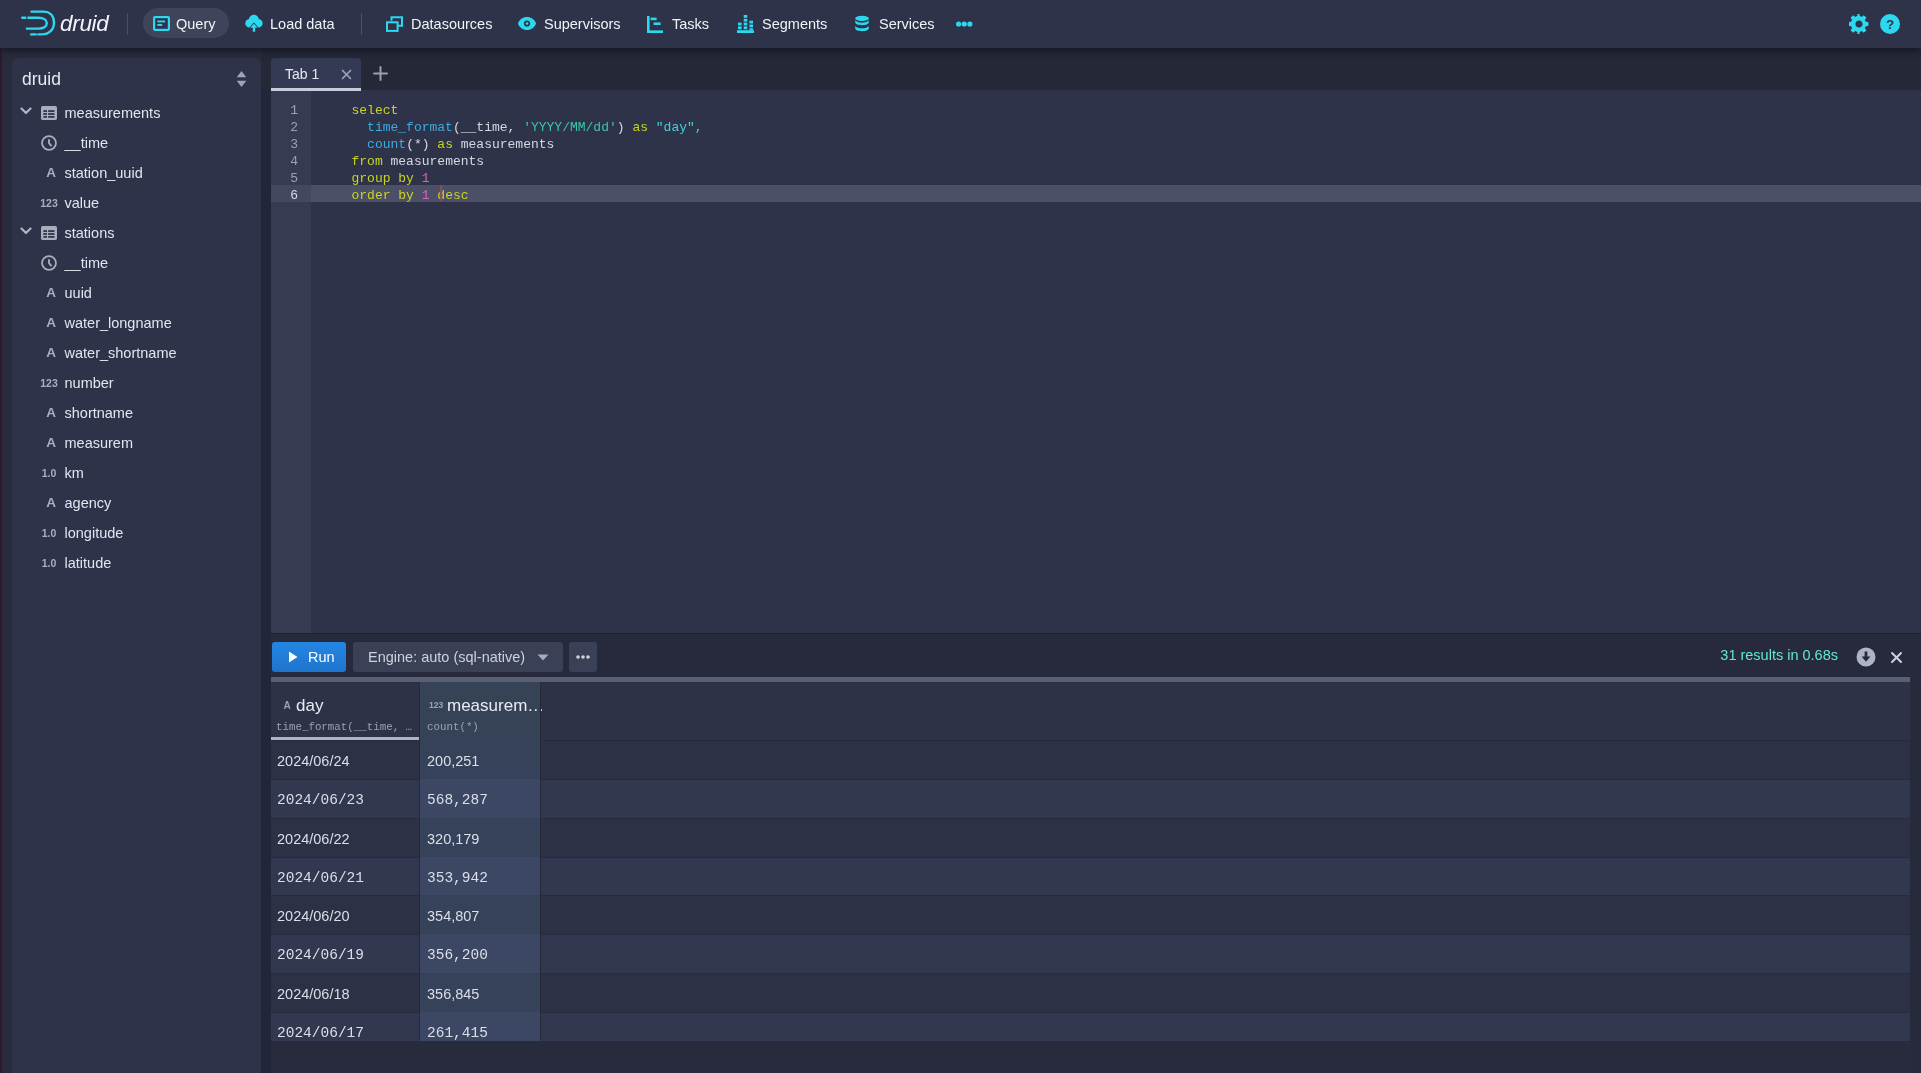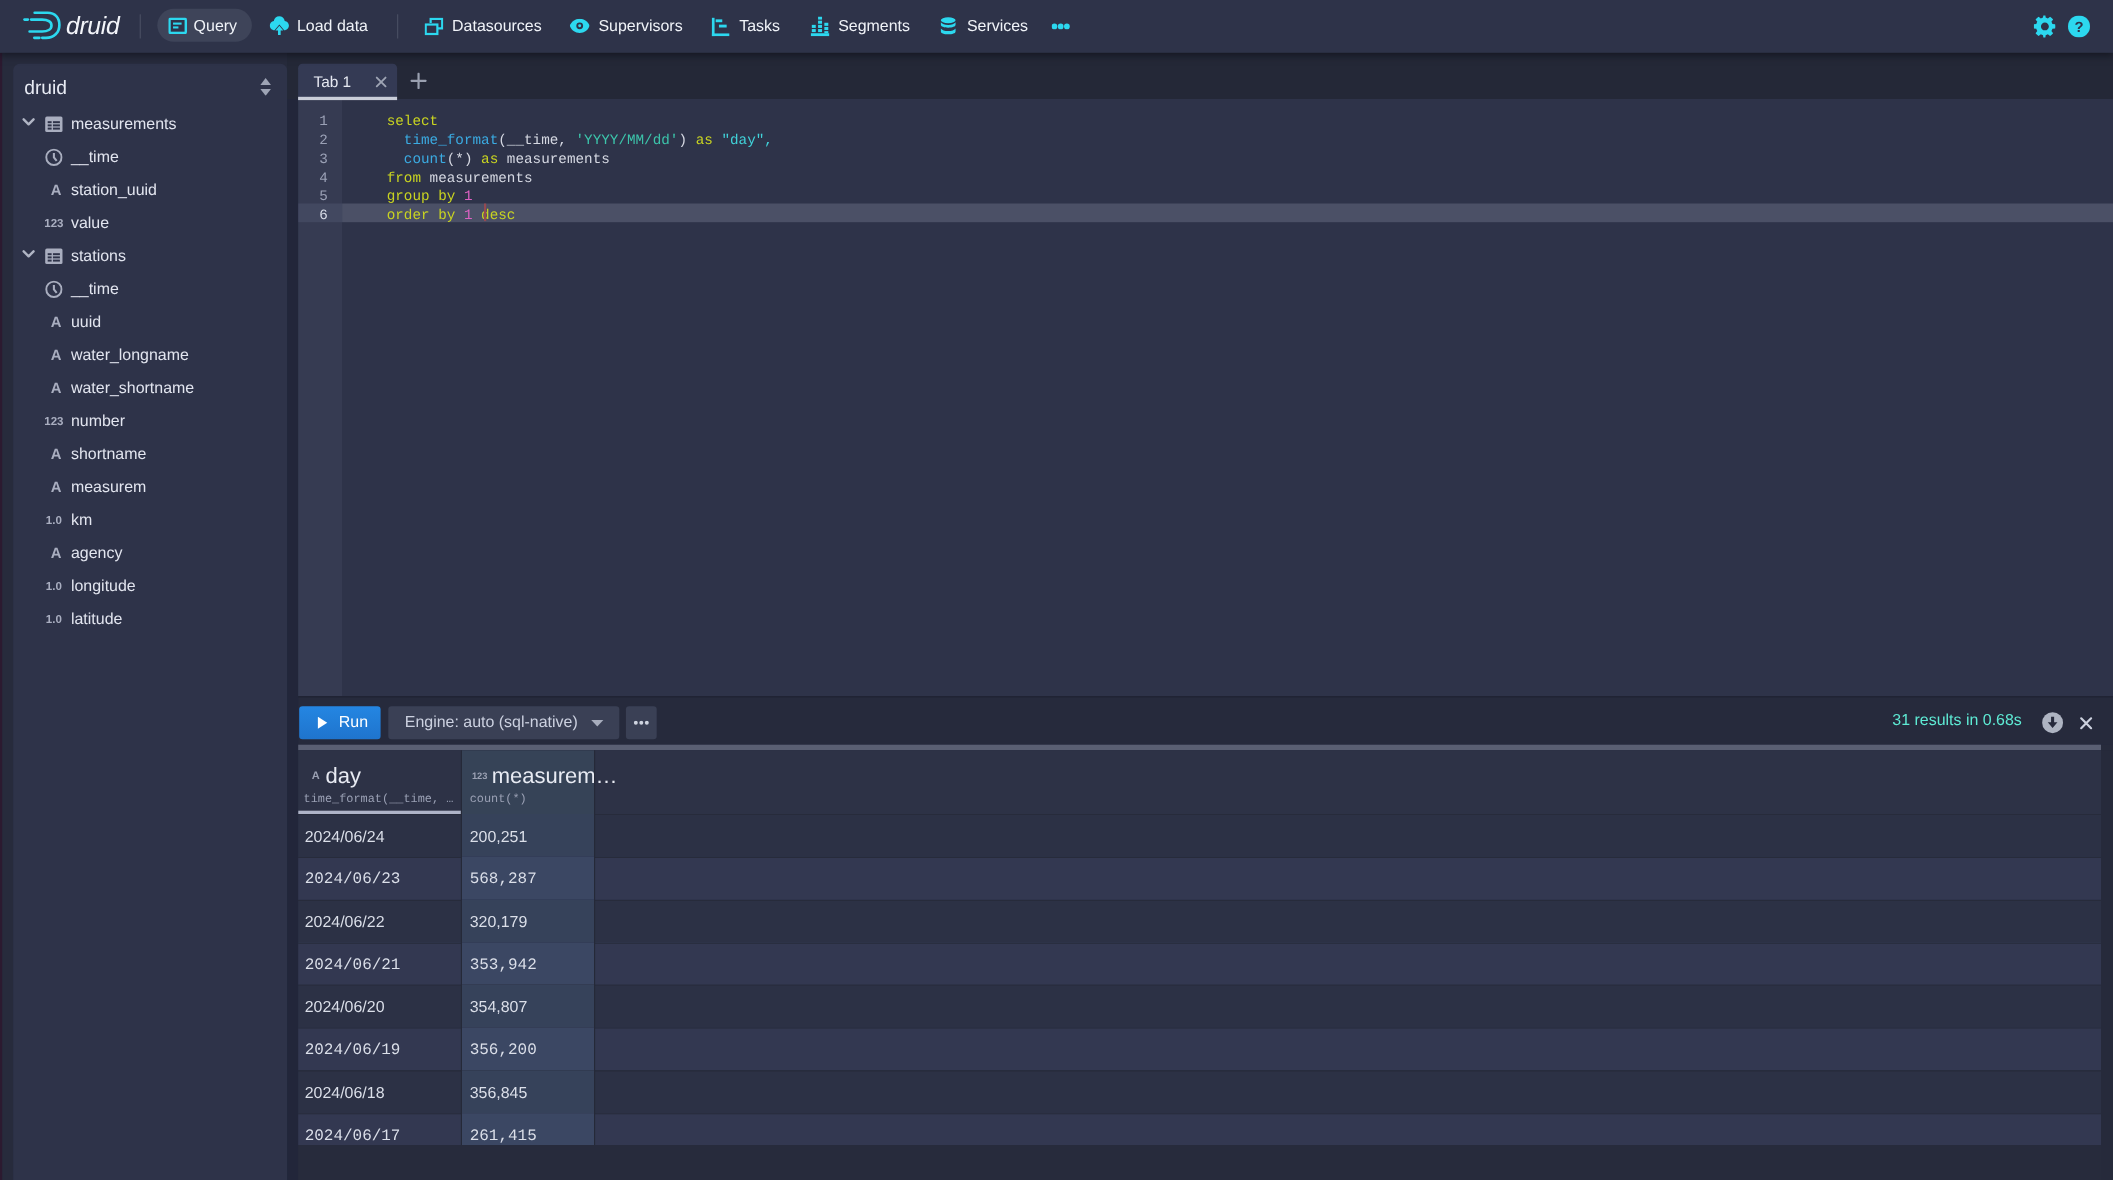--- a/index.html
+++ b/index.html
@@ -39,21 +39,21 @@
 #morebtn { position:absolute; left:298px; top:8px; width:28px; height:30px; border-radius:3px; background:#3a4055; }
 .rbtext { position:absolute; top:0; height:30px; line-height:30px; font-size:14.5px; }
 #results31 { position:absolute; right:83px; top:6px; height:30px; line-height:30px; font-size:14.5px; color:#5eead4; }
 
 #hdivider { position:absolute; left:271px; top:677px; width:1639px; height:5px; background:#5a5f73; }
 
 #results { position:absolute; left:271px; top:682px; width:1639px; height:359px; background:#2d3246; overflow:hidden; }
 #rheader { position:absolute; left:0; top:0; width:1639px; height:58px; background:#2d3246; }
 #rh2 { position:absolute; left:149px; top:0; width:120px; height:58px; background:#364357; }
 #sortline { position:absolute; left:0; top:55px; width:148px; height:3px; background:#aeb3c7; }
-.hmain { position:absolute; top:14px; height:20px; line-height:20px; font-size:20px; color:#e8ebf3; }
+.hmain { position:absolute; top:14px; height:20px; line-height:20px; font-size:17px; color:#e8ebf3; }
 .hmono { position:absolute; top:37px; height:16px; line-height:16px; font-family:"Liberation Mono",monospace; font-size:10.8px; color:#9ba1b5; white-space:pre; overflow:hidden; }
 .row { position:absolute; left:0; width:1639px; height:38.85px; box-shadow:inset 0 1px 0 0 #272b3b; }
 .rodd { background:#2c3145; } .reven { background:#333851;font-family:Liberation Mono, monospace; }
 .c2 { position:absolute; left:149px; top:0; width:120px; height:38.85px; }
 .c2odd { background:#36425a; } .c2even { background:#3b4763; }
 .ct { position:absolute; top:2px; height:38.85px; line-height:38.85px; font-size:14.5px; color:#dbdfe9; }
 #rightstrip { position:absolute; left:1910px; top:682px; width:11px; height:391px; background:#262a3b; }
 
 #pager { position:absolute; left:271px; top:1041px; width:1639px; height:32px; background:#2e3349; }
 svg { display:block; }

